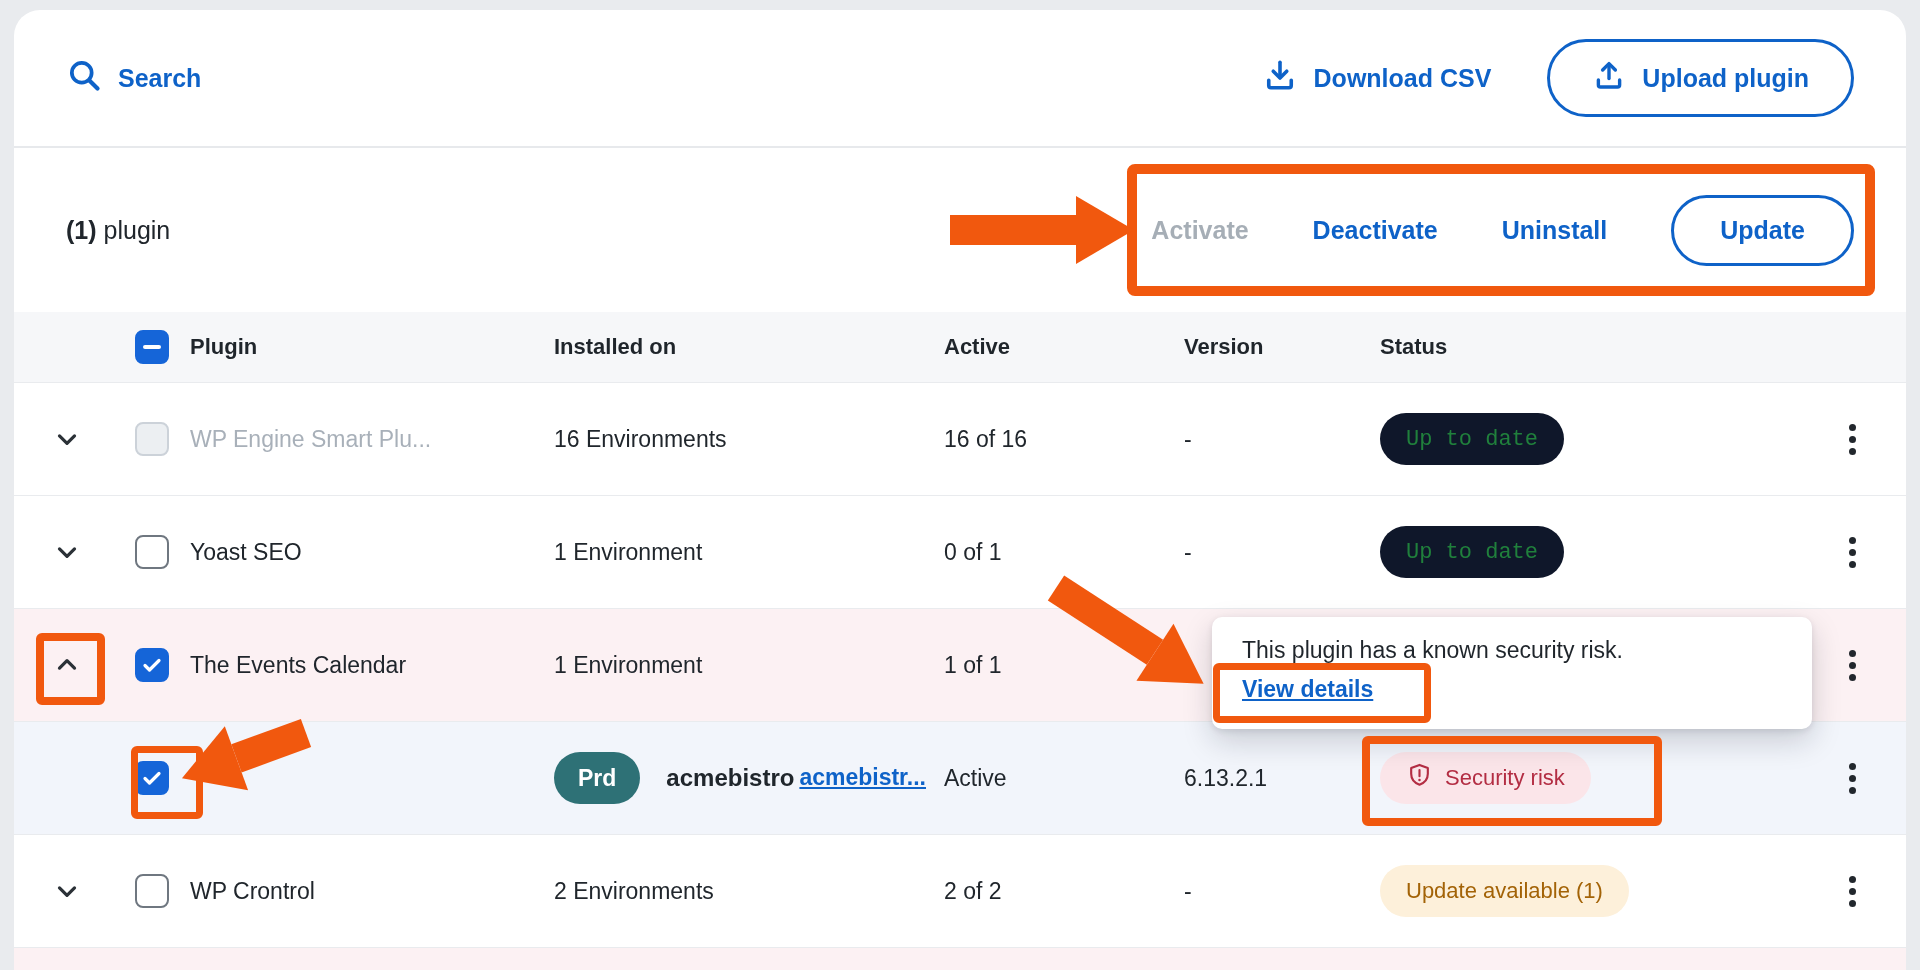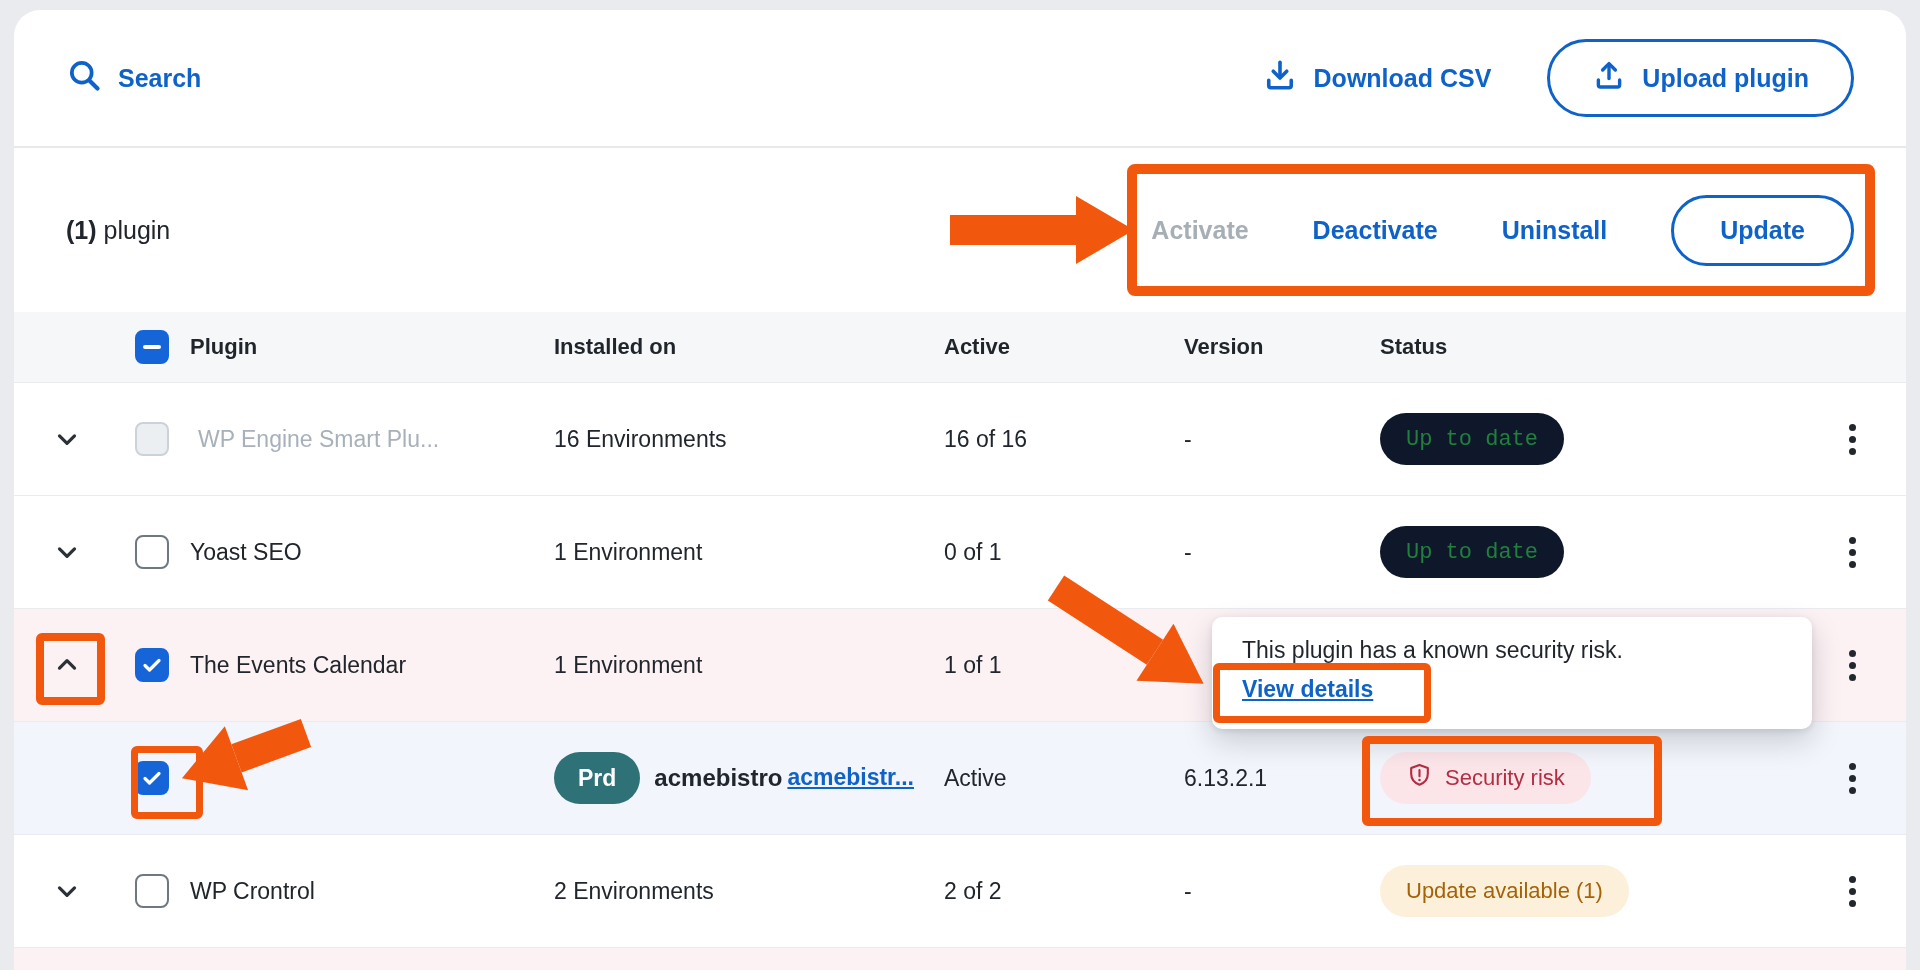--- a/index.html
+++ b/index.html
@@ -41,39 +41,39 @@
   .action { font-size:25px; font-weight:700; color:#0e62c8; cursor:pointer; background:none; border:none; font-family:"Liberation Sans", sans-serif; }
   .action.disabled { color:#a6aeb6; cursor:default; }
   .update-btn { height:71px; padding:0 46px; }
   
   .grid { display:grid; grid-template-columns:105px 71px 364px 390px 240px 196px 444px 82px; align-items:center; }
   .thead { height:70px; background:#f6f7f9; font-weight:700; font-size:22px; color:#1f252b; }
   .row { height:113px; border-top:1px solid #e9ebee; font-size:23px; color:#20262c; }
   .row.pink { background:#fcf1f3; }
   .row.lav  { background:#f2f5fb; }
   .c-expand { display:flex; justify-content:center; align-items:center; }
-  .muted { color:#a8b0b9;margin-left:8px; }
+  .muted { color:#a8b0b9; }
   .chev { display:flex; align-items:center; justify-content:center; width:44px; height:44px; cursor:pointer; background:none; border:none; }
   .checkbox {
     width:34px; height:34px; border-radius:8px; border:2px solid #6f7780; background:#fff;
     margin-left:16px; display:flex; align-items:center; justify-content:center; cursor:pointer; flex:0 0 auto;
   }
   .checkbox.checked, .checkbox.ind { background:#1565d8; border-color:#1565d8; }
   .checkbox.disabled { background:#eceff2; border-color:#ccd2d9; cursor:default; }
   .minus-bar { width:18px; height:4px; border-radius:2px; background:#fff; }
   .pill {
     display:inline-flex; align-items:center; gap:12px; height:52px; padding:0 26px;
     border-radius:999px; font-size:22px; white-space:nowrap;
   }
   .pill.green { background:#0f172a; color:#20803c;font-family:Liberation Mono, monospace; }
   .pill.red   { background:#fbe5e9; color:#b32d43; font-size:22px; }
   .pill.amber { background:#fdf0da; color:#a36307; }
   .kebab { display:flex; flex-direction:column; gap:5px; align-items:center; justify-content:center; width:48px; height:62px; cursor:pointer; background:none; border:none; margin-left:4px; }
   .kebab i { width:7px; height:7px; border-radius:50%; background:#22272d; display:block; }
-  .env-wrap { display:flex; align-items:center; gap:14px; }
+  .env-wrap { display:flex; align-items:center; gap:26px; }
   .env-badge { height:52px; padding:0 24px; background:#2e7176; color:#fff; border-radius:999px; font-weight:700; font-size:23px; display:flex; align-items:center; }
   .site { display:flex; flex-direction:row; gap:5px; }
   .site-name { font-weight:700; font-size:24px; }
   .site-link { color:#0e62c8; font-weight:700; text-decoration:underline; font-size:23px; cursor:pointer; }
   .bottom-strip { height:23px; background:#fcf1f3; border-top:1px solid #e9ebee; }
   
   .tooltip {
     position:absolute; left:1212px; top:617px; width:600px; min-height:112px;
     background:#fff; border-radius:10px; padding:20px 30px; z-index:60;
     box-shadow:0 2px 6px rgba(16,24,40,.10), 0 12px 30px rgba(16,24,40,.18);

